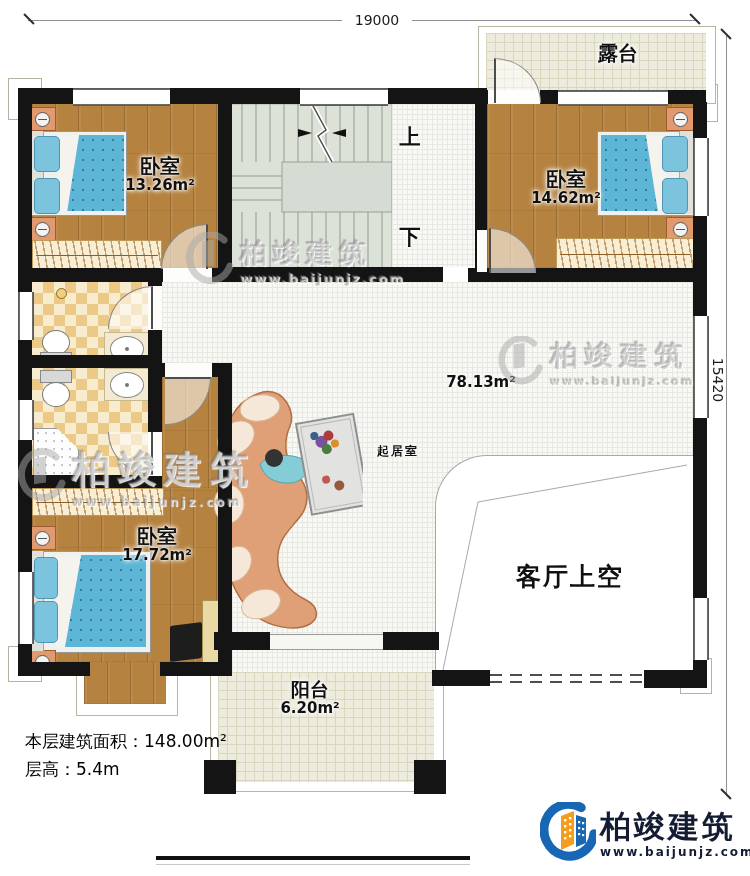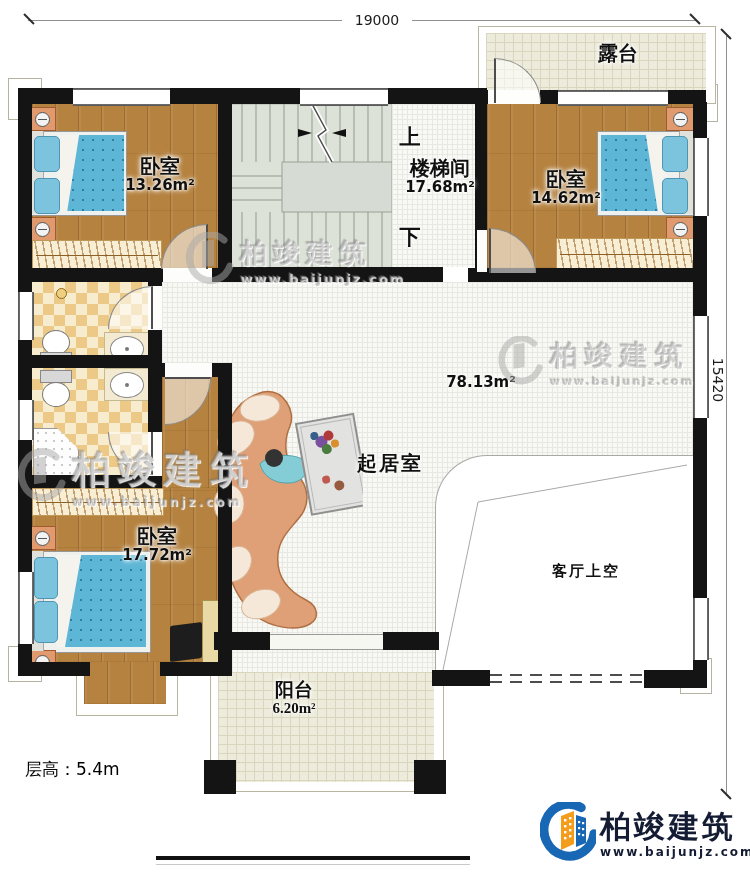--- a/index.html
+++ b/index.html
@@ -292,41 +292,37 @@
   <div class="door-gap" style="left:165px;top:363px;width:47px;height:14px;"></div>
   <div class="arc arc-br" style="left:165px;top:377px;width:45px;height:45px;"></div>
 
   <div class="room-label" style="left:583px;top:42px;width:70px;font-size:20px;"><span>露台</span></div>
   <div class="room-label" style="left:105px;top:155px;width:110px;font-size:20px;">
     <span>卧室</span>
     <span class="area" style="font-size:15px;">13.26m²</span>
   </div>
   <div class="room-label" style="left:396px;top:126px;width:28px;font-size:21px;">
     <span>上</span></div>
-  <div class="room-label" style="left:395px;top:157px;width:90px;font-size:20px;">
-    <span>楼梯间</span>
-    <span class="area" style="font-size:15px;">17.68m²</span>
-  </div>
   <div class="room-label" style="left:396px;top:226px;width:28px;font-size:21px;">
     <span>下</span></div>
   <div class="room-label" style="left:521px;top:168px;width:90px;font-size:20px;">
     <span>卧室</span>
     <span class="area" style="font-size:15px;">14.62m²</span>
   </div>
   <div class="room-label" style="left:107px;top:525px;width:100px;font-size:20px;">
     <span>卧室</span>
     <span class="area" style="font-size:15px;">17.72m²</span>
   </div>
   <div class="room-label" style="left:431px;top:374px;width:100px;font-size:15px;">
     <span>78.13m²</span></div>
-  <div class="room-label" style="left:340px;top:445px;width:100px;font-size:20px;letter-spacing:2px;margin-top:7px;">
+  <div class="room-label" style="left:348px;top:445px;width:100px;font-size:12px;letter-spacing:2px;">
     <span>起居室</span></div>
-  <div class="room-label" style="left:516px;top:563px;width:140px;font-size:15px;letter-spacing:2px;">
+  <div class="room-label" style="left:500px;top:563px;width:140px;font-size:25px;letter-spacing:2px;">
     <span>客厅上空</span></div>
-  <div class="room-label" style="left:244px;top:679px;width:100px;font-size:19px;font-family:Liberation Serif, serif;">
+  <div class="room-label" style="left:260px;top:679px;width:100px;font-size:19px;">
     <span>阳台</span>
     <span class="area" style="font-size:15px;">6.20m²</span>
   </div>
 
   <div class="dim-line" style="left:28px;top:20px;width:668px;height:1px;"></div>
   <div class="dim-tick" style="left:22px;top:18px;"></div>
   <div class="dim-tick" style="left:688px;top:18px;"></div>
   <div class="dim-label" style="left:342px;top:12px;width:70px;height:18px;">19000</div>
   <div class="dim-line" style="left:726px;top:36px;width:1px;height:760px;"></div>
   <div class="dim-tick" style="left:719px;top:33px;"></div>
@@ -357,20 +353,21 @@
     <svg width="52" height="60" viewBox="0 0 52 56">
       <path d="M42,8 A21,23 0 1 0 48,34" fill="none" stroke="currentColor" stroke-width="7" stroke-linecap="round"></path>
       <rect x="20" y="12" width="12" height="26" fill="currentColor" transform="skewY(-8)"></rect>
     </svg>
     <div>
       <div class="wm-name" style="font-size:38px;letter-spacing:8px;">柏竣建筑</div>
       <div class="wm-url" style="font-size:12px;letter-spacing:3px;">www.baijunjz.com</div>
     </div>
   </div>
 
+  <div class="info-line" style="left:25px;top:730px;">本层建筑面积：148.00m²</div>
   <div class="info-line" style="left:25px;top:758px;">层高：5.4m</div>
 
   <div class="abs" style="left:156px;top:856px;width:314px;height:4px;background:#111;z-index:50;"></div>
   <div class="abs" style="left:156px;top:864px;width:314px;height:1px;background:#c8c8c8;z-index:50;"></div>
 
   <svg class="abs" style="left:540px;top:802px;z-index:50;" width="56" height="60" viewBox="0 0 56 60">
     <path d="M46,9 A25,26 0 1 0 53,37" fill="none" stroke="#1867b5" stroke-width="9" stroke-linecap="round" transform="rotate(-12 28 30)"></path>
     <path d="M21,14 L34,9 L34,42 L21,48 Z" fill="#f49d1d"></path>
     <g fill="#fff">
         <rect x="24" y="17" width="2.4" height="2.4"></rect>

